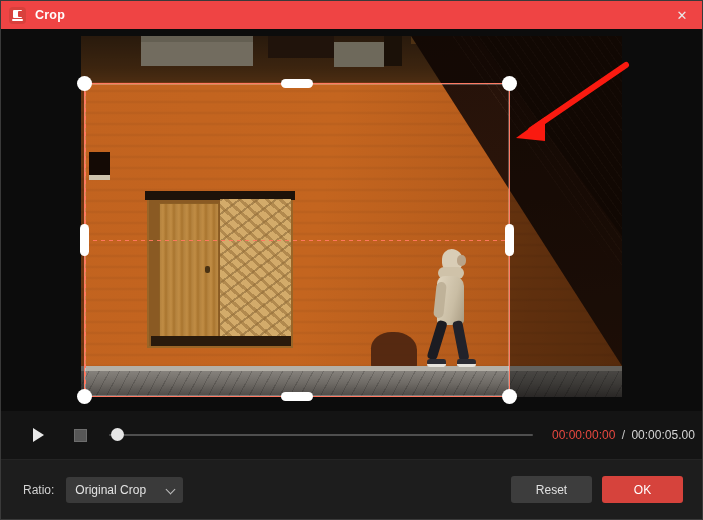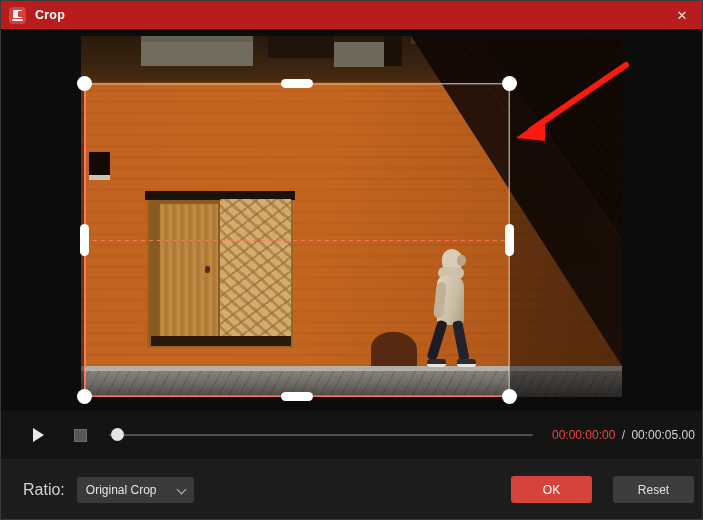--- a/index.html
+++ b/index.html
@@ -19,21 +19,21 @@
     background: #141414;
     border: 1px solid #3a3a3a;
     overflow: hidden;
   }
 
   
   #titlebar {
     position: absolute;
     left: 0; top: 0;
     width: 703px; height: 28px;
-    background: #b91c1c;
+    background: #ef4444;
     display: flex;
     align-items: center;
   }
   #app-icon {
     width: 17px; height: 17px;
     margin-left: 8px;
     border-radius: 4px;
     background: #d8403c;
     position: relative;
     flex: none;
@@ -329,21 +329,21 @@
     left: 0; top: 458px;
     width: 703px; height: 60px;
     background: #1d1d1d;
     border-top: 1px solid #242424;
     display: flex;
     align-items: center;
   }
   #ratio-label {
     margin-left: 22px;
     color: #d2d2d2;
-    font-size: 16px;
+    font-size: 12px;
   }
   #ratio-select {
     position: relative;
     margin-left: 12px;
     width: 117px; height: 26px;
     background: #3a3a3a;
     border-radius: 3px;
     display: flex;
     align-items: center;
     cursor: pointer;
@@ -486,17 +486,17 @@
     </div>
   </div>
 
   <div id="footer">
     <div id="ratio-label">Ratio:</div>
     <div id="ratio-select">
       <div id="ratio-value">Original Crop</div>
       <div id="ratio-caret"></div>
     </div>
     <div id="footer-spacer"></div>
+    <div id="reset-btn">Reset</div>
     <div id="ok-btn">OK</div>
-    <div id="reset-btn">Reset</div>
   </div>
 
 </div>
 
 </body></html>

